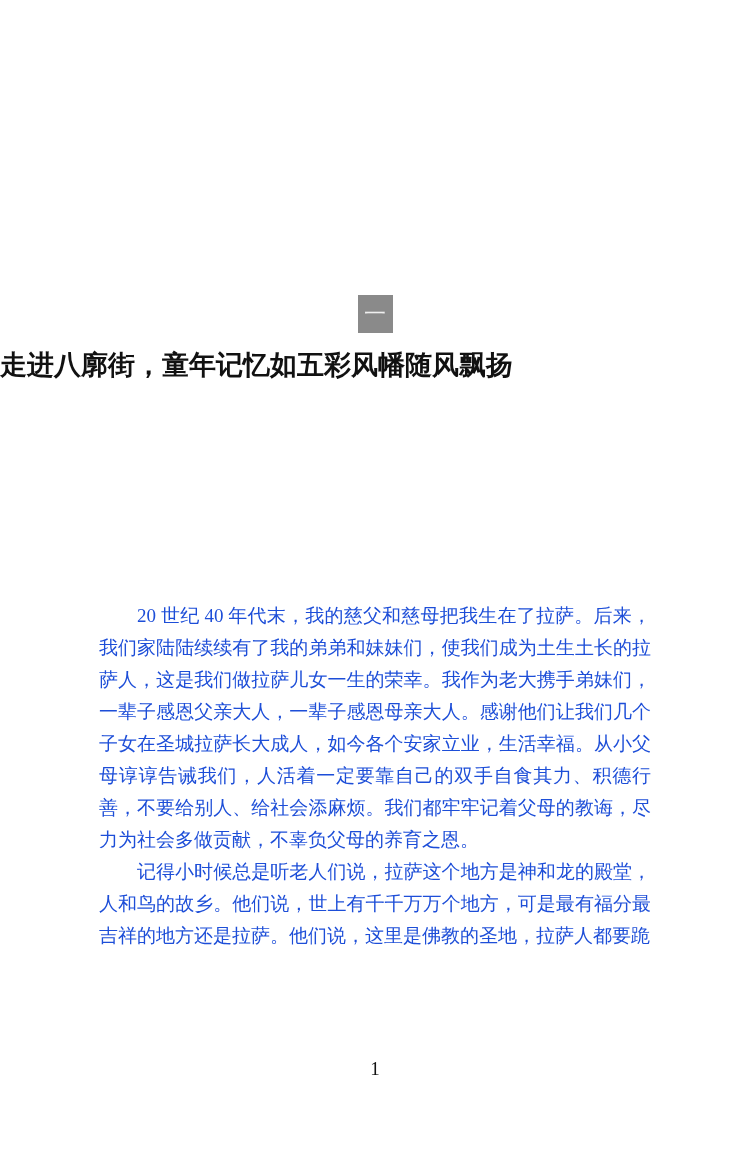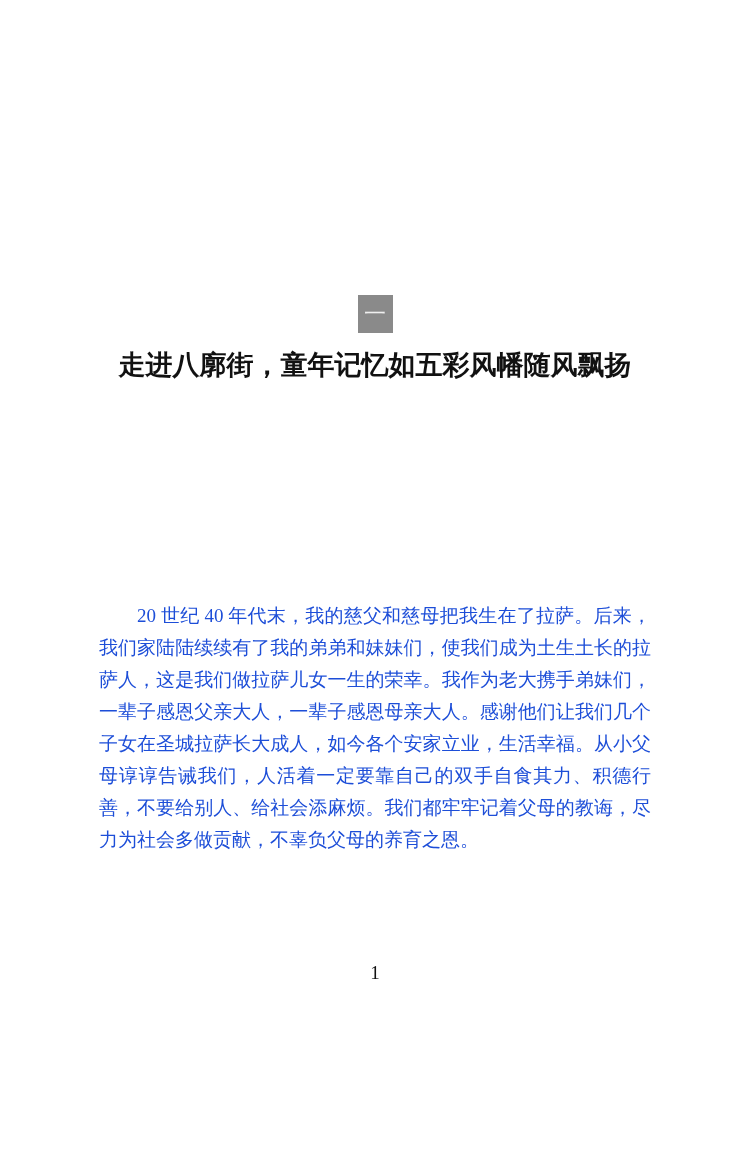--- a/index.html
+++ b/index.html
@@ -26,21 +26,21 @@
     align-items: center;
     justify-content: center;
   }
   .chapter-box .num {
     color: #efefef;
     font-size: 22px;
     line-height: 1;
   }
   .chapter-title {
     margin: 15px 0 0 0;
-    text-align: center;
+    text-align: left;
     font-size: 27px;
     font-weight: bold;
     line-height: 34px;
     letter-spacing: 0;
     color: #111111;
   }
   .body-text {
     width: 552px;
     margin: 218px auto 0 auto;
     font-size: 19px;
@@ -68,17 +68,18 @@
 <div class="page">
 
   <div class="chapter-box">
     <span class="num">一</span>
   </div>
 
   <h1 class="chapter-title">走进八廓街，童年记忆如五彩风幡随风飘扬</h1>
 
   <div class="body-text">
     <p>20 世纪 40 年代末，我的慈父和慈母把我生在了拉萨。后来，我们家陆陆续续有了我的弟弟和妹妹们，使我们成为土生土长的拉萨人，这是我们做拉萨儿女一生的荣幸。我作为老大携手弟妹们，一辈子感恩父亲大人，一辈子感恩母亲大人。感谢他们让我们几个子女在圣城拉萨长大成人，如今各个安家立业，生活幸福。从小父母谆谆告诫我们，人活着一定要靠自己的双手自食其力、积德行善，不要给别人、给社会添麻烦。我们都牢牢记着父母的教诲，尽力为社会多做贡献，不辜负父母的养育之恩。</p>
+    <p>记得小时候总是听老人们说，拉萨这个地方是神和龙的殿堂，人和鸟的故乡。他们说，世上有千千万万个地方，可是最有福分最吉祥的地方还是拉萨。他们说，这里是佛教的圣地，拉萨人都要跪</p>
   </div>
 
   <div class="page-number">1</div>
 
 </div>
 
 </body></html>

